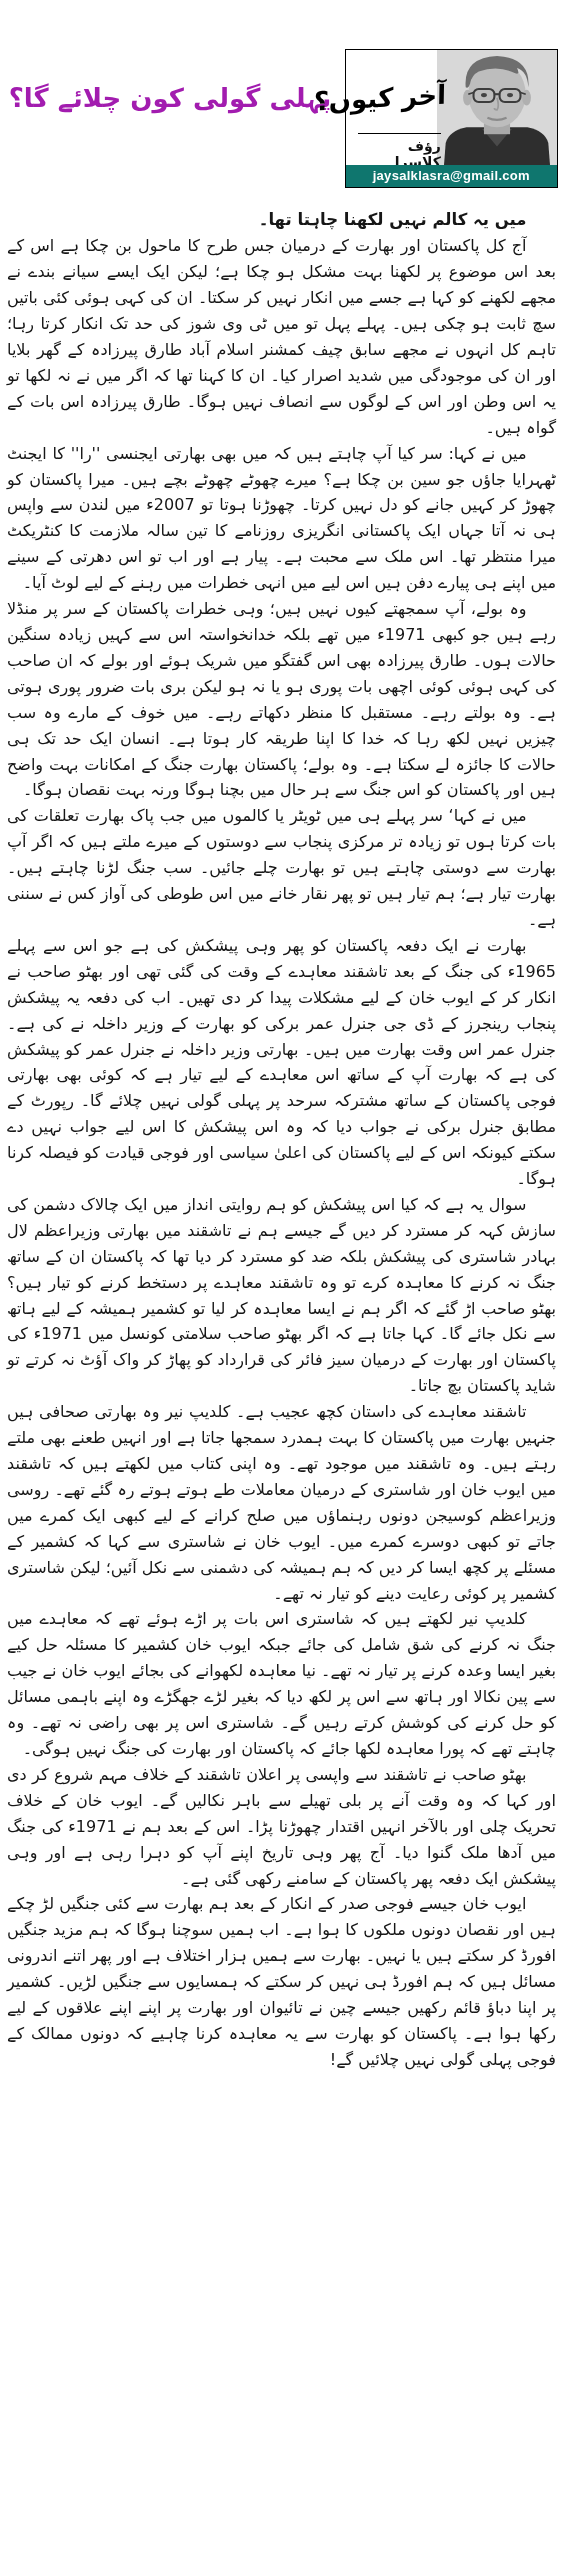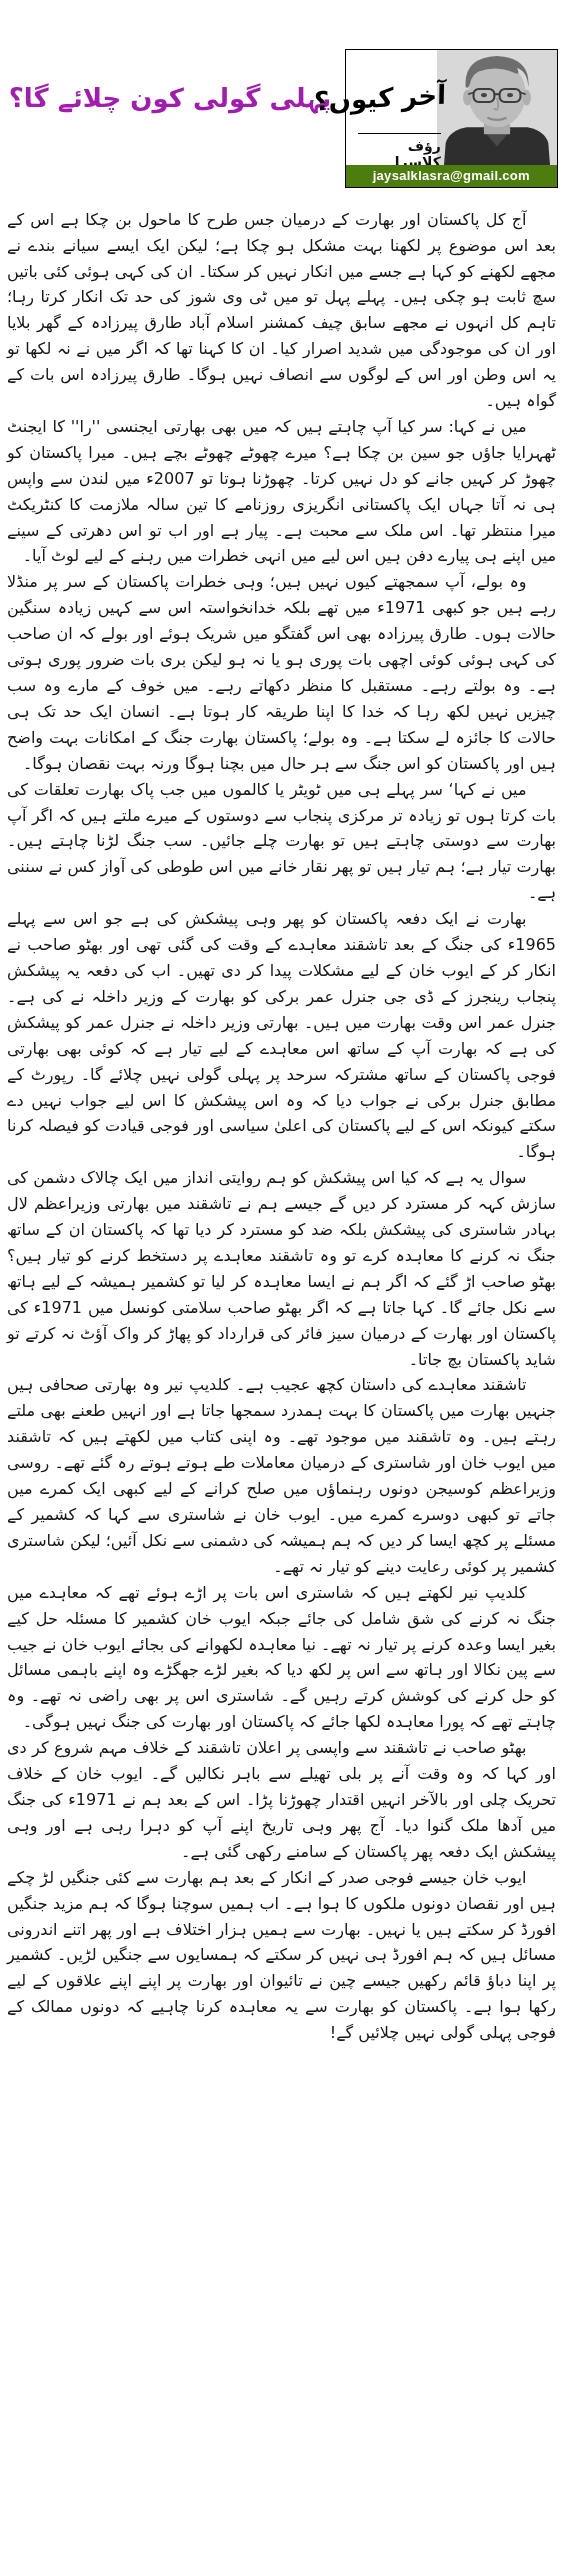--- a/index.html
+++ b/index.html
@@ -44,21 +44,21 @@
   }
   .author-name {
     position:absolute; left:12px; top:83px; width:83px;
     border-top:1.3px solid #000;
     padding-top:4.3px;
     direction:rtl; text-align:right;
     font-size:14px; font-weight:bold; color:#111;
   }
   .email-bar {
     position:absolute; left:0; right:0; bottom:0; height:22.5px;
-    background:#4d7c0f; color:#fff;
+    background:#0f766e; color:#fff;
     font-family:"Liberation Sans", sans-serif;
     font-weight:bold; font-size:13px;
     display:flex; align-items:center; justify-content:center;
     letter-spacing:0.3px;
   }
   
   .article {
     padding:8.7px 7px 24px 7px;
     direction:rtl;
     text-align:justify;
@@ -113,20 +113,21 @@
 
       <div class="calligraphy">آخر کیوں؟</div>
 
       <div class="author-name">رؤف کلاسرا</div>
 
       <div class="email-bar">jaysalklasra@gmail.com</div>
     </div>
   </div>
 
   <div class="article">
+    <p class="lead">میں یہ کالم نہیں لکھنا چاہتا تھا۔</p>
     <div>
         <p>آج کل پاکستان اور بھارت کے درمیان جس طرح کا ماحول بن چکا ہے اس کے بعد اس موضوع پر لکھنا بہت مشکل ہو چکا ہے؛ لیکن ایک ایسے سیانے بندے نے مجھے لکھنے کو کہا ہے جسے میں انکار نہیں کر سکتا۔ ان کی کہی ہوئی کئی باتیں سچ ثابت ہو چکی ہیں۔ پہلے پہل تو میں ٹی وی شوز کی حد تک انکار کرتا رہا؛ تاہم کل انہوں نے مجھے سابق چیف کمشنر اسلام آباد طارق پیرزادہ کے گھر بلایا اور ان کی موجودگی میں شدید اصرار کیا۔ ان کا کہنا تھا کہ اگر میں نے نہ لکھا تو یہ اس وطن اور اس کے لوگوں سے انصاف نہیں ہوگا۔ طارق پیرزادہ اس بات کے گواہ ہیں۔</p>
         <p>میں نے کہا: سر کیا آپ چاہتے ہیں کہ میں بھی بھارتی ایجنسی ''را'' کا ایجنٹ ٹھہرایا جاؤں جو سین بن چکا ہے؟ میرے چھوٹے چھوٹے بچے ہیں۔ میرا پاکستان کو چھوڑ کر کہیں جانے کو دل نہیں کرتا۔ چھوڑنا ہوتا تو 2007ء میں لندن سے واپس ہی نہ آتا جہاں ایک پاکستانی انگریزی روزنامے کا تین سالہ ملازمت کا کنٹریکٹ میرا منتظر تھا۔ اس ملک سے محبت ہے۔ پیار ہے اور اب تو اس دھرتی کے سینے میں اپنے ہی پیارے دفن ہیں اس لیے میں انہی خطرات میں رہنے کے لیے لوٹ آیا۔</p>
         <p>وہ بولے، آپ سمجھتے کیوں نہیں ہیں؛ وہی خطرات پاکستان کے سر پر منڈلا رہے ہیں جو کبھی 1971ء میں تھے بلکہ خدانخواستہ اس سے کہیں زیادہ سنگین حالات ہوں۔ طارق پیرزادہ بھی اس گفتگو میں شریک ہوئے اور بولے کہ ان صاحب کی کہی ہوئی کوئی اچھی بات پوری ہو یا نہ ہو لیکن بری بات ضرور پوری ہوتی ہے۔ وہ بولتے رہے۔ مستقبل کا منظر دکھاتے رہے۔ میں خوف کے مارے وہ سب چیزیں نہیں لکھ رہا کہ خدا کا اپنا طریقہ کار ہوتا ہے۔ انسان ایک حد تک ہی حالات کا جائزہ لے سکتا ہے۔ وہ بولے؛ پاکستان بھارت جنگ کے امکانات بہت واضح ہیں اور پاکستان کو اس جنگ سے ہر حال میں بچنا ہوگا ورنہ بہت نقصان ہوگا۔</p>
         <p>میں نے کہا‘ سر پہلے ہی میں ٹویٹر یا کالموں میں جب پاک بھارت تعلقات کی بات کرتا ہوں تو زیادہ تر مرکزی پنجاب سے دوستوں کے میرے ملتے ہیں کہ اگر آپ بھارت سے دوستی چاہتے ہیں تو بھارت چلے جائیں۔ سب جنگ لڑنا چاہتے ہیں۔ بھارت تیار ہے؛ ہم تیار ہیں تو پھر نقار خانے میں اس طوطی کی آواز کس نے سننی ہے۔</p>
         <p>بھارت نے ایک دفعہ پاکستان کو پھر وہی پیشکش کی ہے جو اس سے پہلے 1965ء کی جنگ کے بعد تاشقند معاہدے کے وقت کی گئی تھی اور بھٹو صاحب نے انکار کر کے ایوب خان کے لیے مشکلات پیدا کر دی تھیں۔ اب کی دفعہ یہ پیشکش پنجاب رینجرز کے ڈی جی جنرل عمر برکی کو بھارت کے وزیر داخلہ نے کی ہے۔ جنرل عمر اس وقت بھارت میں ہیں۔ بھارتی وزیر داخلہ نے جنرل عمر کو پیشکش کی ہے کہ بھارت آپ کے ساتھ اس معاہدے کے لیے تیار ہے کہ کوئی بھی بھارتی فوجی پاکستان کے ساتھ مشترکہ سرحد پر پہلی گولی نہیں چلائے گا۔ رپورٹ کے مطابق جنرل برکی نے جواب دیا کہ وہ اس پیشکش کا اس لیے جواب نہیں دے سکتے کیونکہ اس کے لیے پاکستان کی اعلیٰ سیاسی اور فوجی قیادت کو فیصلہ کرنا ہوگا۔</p>
         <p>سوال یہ ہے کہ کیا اس پیشکش کو ہم روایتی انداز میں ایک چالاک دشمن کی سازش کہہ کر مسترد کر دیں گے جیسے ہم نے تاشقند میں بھارتی وزیراعظم لال بہادر شاستری کی پیشکش بلکہ ضد کو مسترد کر دیا تھا کہ پاکستان ان کے ساتھ جنگ نہ کرنے کا معاہدہ کرے تو وہ تاشقند معاہدے پر دستخط کرنے کو تیار ہیں؟ بھٹو صاحب اڑ گئے کہ اگر ہم نے ایسا معاہدہ کر لیا تو کشمیر ہمیشہ کے لیے ہاتھ سے نکل جائے گا۔ کہا جاتا ہے کہ اگر بھٹو صاحب سلامتی کونسل میں 1971ء کی پاکستان اور بھارت کے درمیان سیز فائر کی قرارداد کو پھاڑ کر واک آؤٹ نہ کرتے تو شاید پاکستان بچ جاتا۔</p>
         <p>تاشقند معاہدے کی داستان کچھ عجیب ہے۔ کلدیپ نیر وہ بھارتی صحافی ہیں جنہیں بھارت میں پاکستان کا بہت ہمدرد سمجھا جاتا ہے اور انہیں طعنے بھی ملتے رہتے ہیں۔ وہ تاشقند میں موجود تھے۔ وہ اپنی کتاب میں لکھتے ہیں کہ تاشقند میں ایوب خان اور شاستری کے درمیان معاملات طے ہوتے ہوتے رہ گئے تھے۔ روسی وزیراعظم کوسیجن دونوں رہنماؤں میں صلح کرانے کے لیے کبھی ایک کمرے میں جاتے تو کبھی دوسرے کمرے میں۔ ایوب خان نے شاستری سے کہا کہ کشمیر کے مسئلے پر کچھ ایسا کر دیں کہ ہم ہمیشہ کی دشمنی سے نکل آئیں؛ لیکن شاستری کشمیر پر کوئی رعایت دینے کو تیار نہ تھے۔</p>
         <p>کلدیپ نیر لکھتے ہیں کہ شاستری اس بات پر اڑے ہوئے تھے کہ معاہدے میں جنگ نہ کرنے کی شق شامل کی جائے جبکہ ایوب خان کشمیر کا مسئلہ حل کیے بغیر ایسا وعدہ کرنے پر تیار نہ تھے۔ نیا معاہدہ لکھوانے کی بجائے ایوب خان نے جیب سے پین نکالا اور ہاتھ سے اس پر لکھ دیا کہ بغیر لڑے جھگڑے وہ اپنے باہمی مسائل کو حل کرنے کی کوشش کرتے رہیں گے۔ شاستری اس پر بھی راضی نہ تھے۔ وہ چاہتے تھے کہ پورا معاہدہ لکھا جائے کہ پاکستان اور بھارت کی جنگ نہیں ہوگی۔</p>
         <p>بھٹو صاحب نے تاشقند سے واپسی پر اعلان تاشقند کے خلاف مہم شروع کر دی اور کہا کہ وہ وقت آنے پر بلی تھیلے سے باہر نکالیں گے۔ ایوب خان کے خلاف تحریک چلی اور بالآخر انہیں اقتدار چھوڑنا پڑا۔ اس کے بعد ہم نے 1971ء کی جنگ میں آدھا ملک گنوا دیا۔ آج پھر وہی تاریخ اپنے آپ کو دہرا رہی ہے اور وہی پیشکش ایک دفعہ پھر پاکستان کے سامنے رکھی گئی ہے۔</p>

